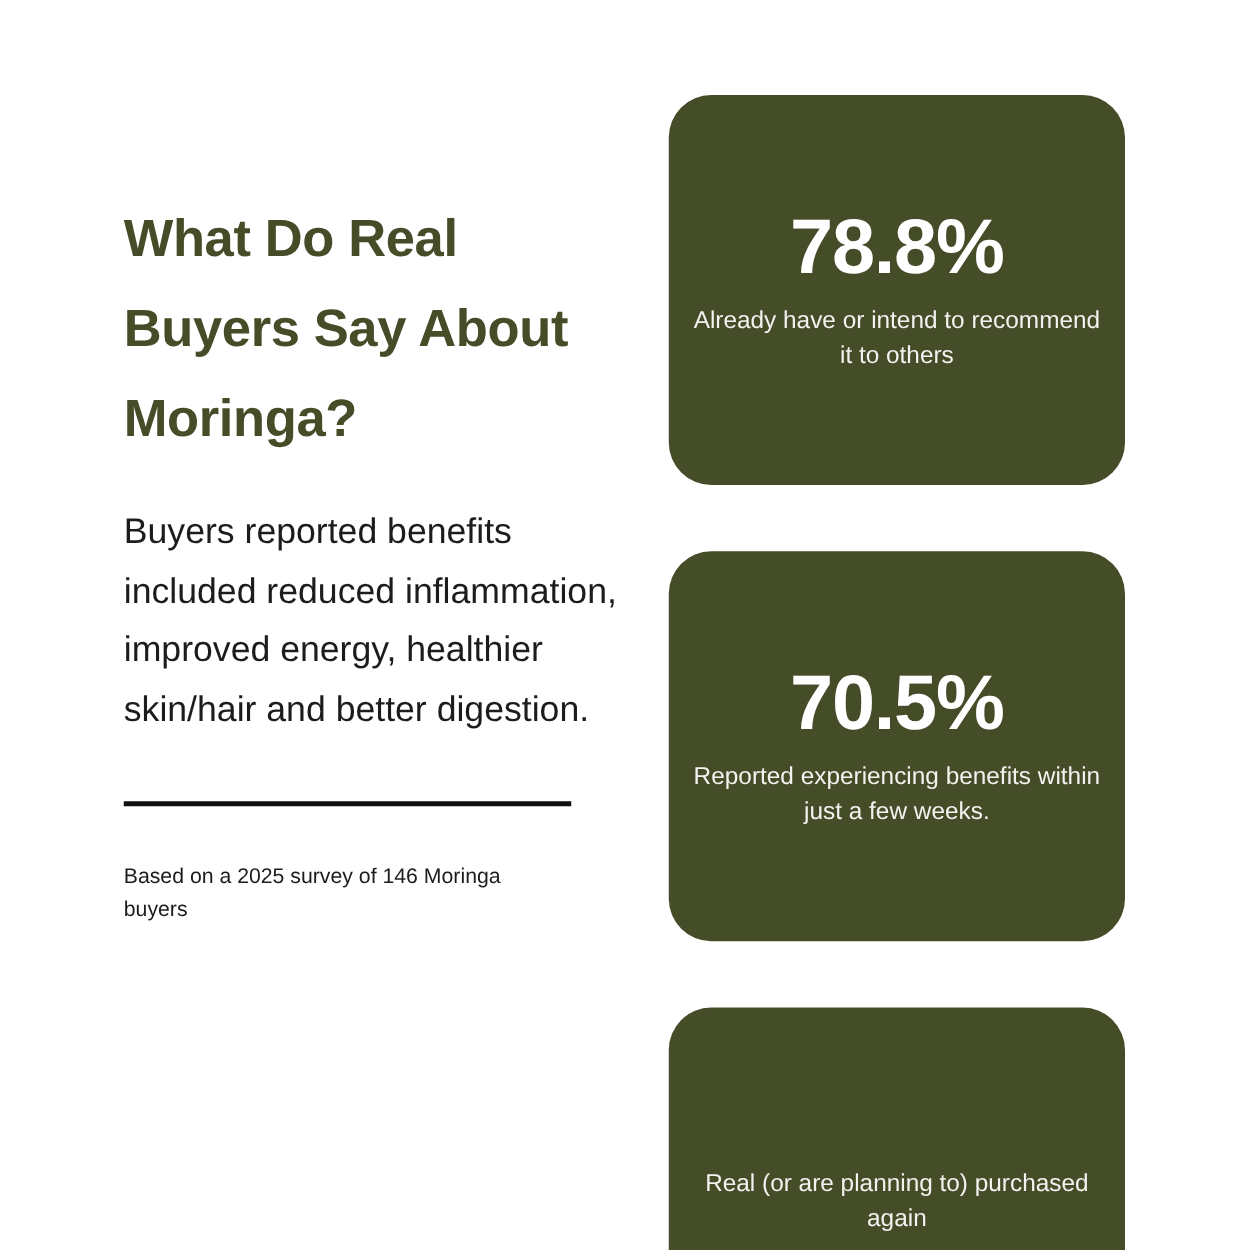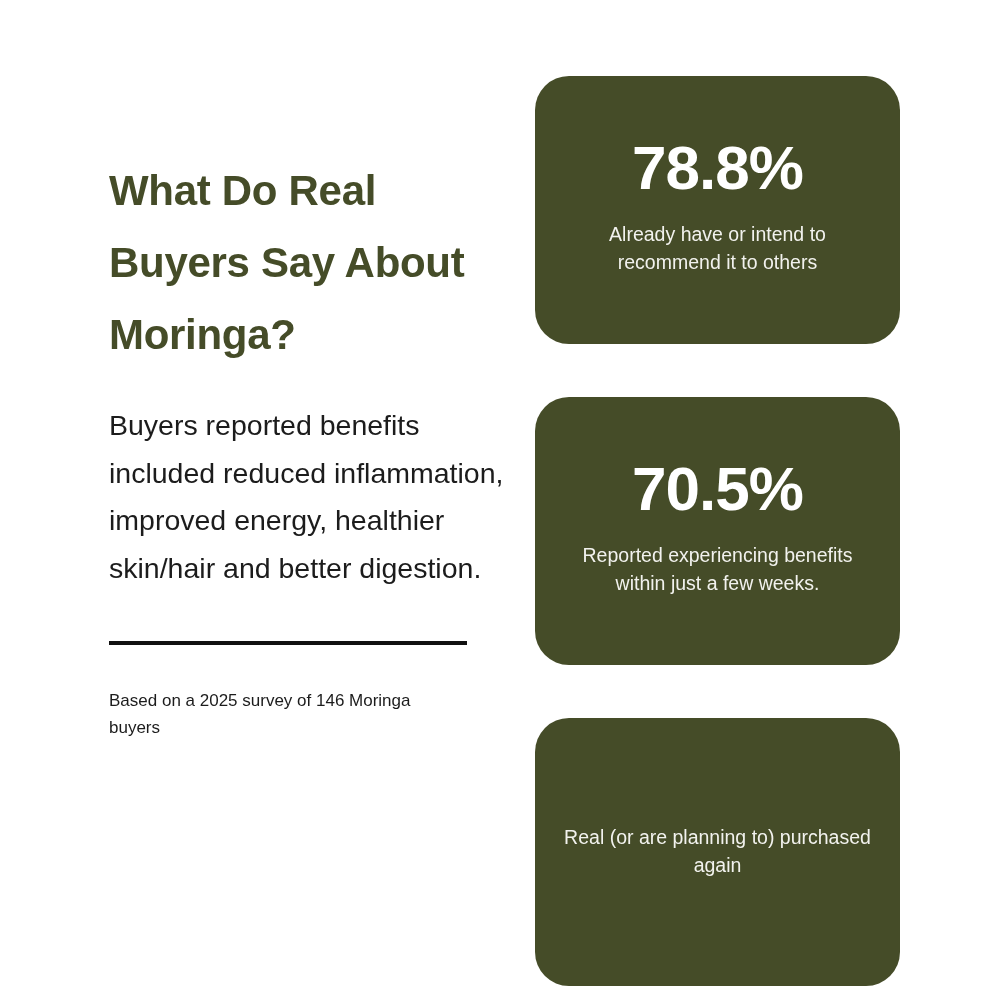--- a/index.html
+++ b/index.html
@@ -16,21 +16,21 @@
   .canvas {
     position: relative;
     width: 1000px;
     height: 1000px;
     background: #ffffff;
   }
 
   
   .left-col {
     position: absolute;
-    left: 109px;
+    left: 99px;
     top: 155px;
     width: 420px;
   }
   .headline {
     font-size: 42px;
     line-height: 1.72;
     font-weight: bold;
     color: #454c28;
     letter-spacing: -0.3px;
     margin: 0;
@@ -63,21 +63,21 @@
     position: absolute;
     left: 535px;
     top: 76px;
     width: 365px;
     display: flex;
     flex-direction: column;
     gap: 53px;
   }
   .stat-card {
     width: 365px;
-    height: 268px;
+    height: 312px;
     background: #454c28;
     border-radius: 34px;
     display: flex;
     flex-direction: column;
     align-items: center;
     justify-content: center;
     box-sizing: border-box;
     padding: 0 18px;
   }
   .stat-value {
@@ -86,21 +86,21 @@
     color: #ffffff;
     letter-spacing: -1px;
     line-height: 1.05;
     margin: 0 0 12px 0;
   }
   .stat-label {
     font-size: 19.5px;
     line-height: 1.42;
     color: #f2f2ee;
     text-align: center;
-    margin: 9px;
+    margin: 1px;
     max-width: 330px;
   }
 </style>
 </head>
 <body>
 
 <div class="canvas">
 
   <div class="left-col">
     <h1 class="headline">What Do Real Buyers Say About Moringa?</h1>

